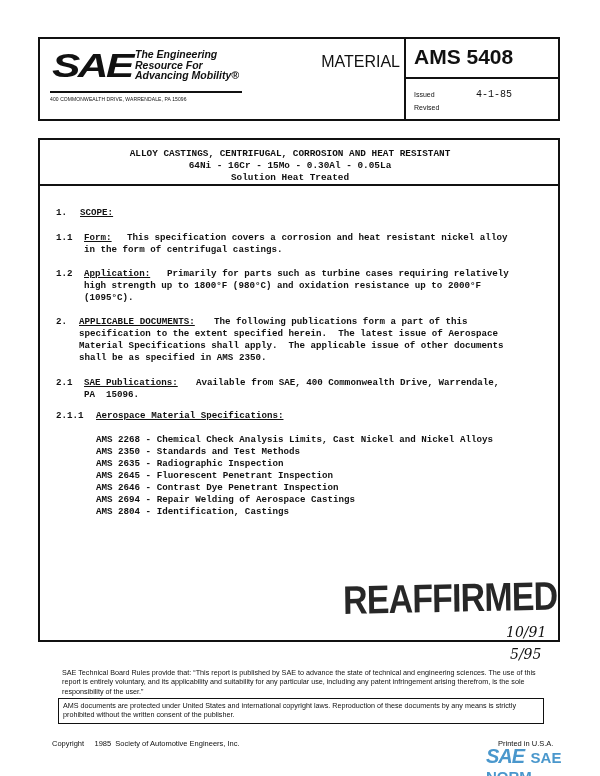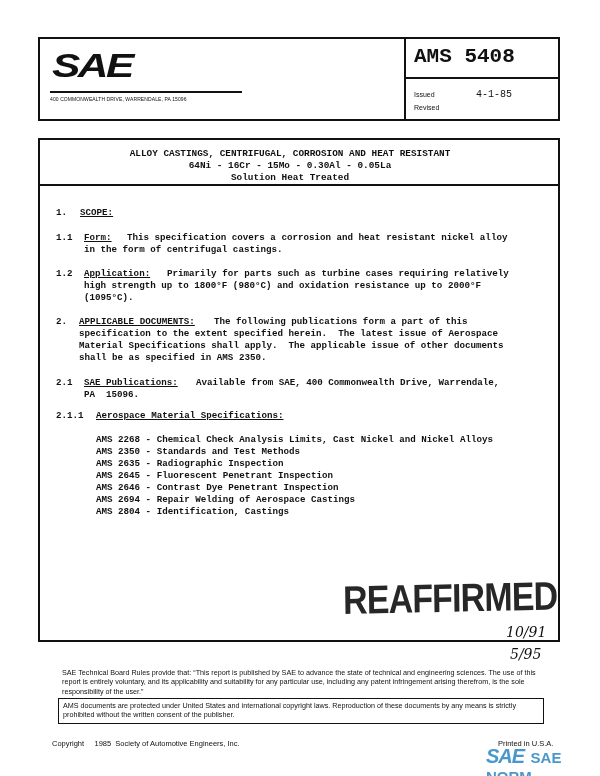--- a/index.html
+++ b/index.html
@@ -10,21 +10,21 @@
 
   
   #header-box { left:38px; top:37px; width:522px; height:84px; border:2px solid #111; box-sizing:border-box; }
   #logo-area { left:40px; top:40px; width:240px; height:78px; }
   #sae-logo { left:12px; top:8px; font-family:"Liberation Sans", sans-serif; font-weight:bold; font-style:italic; font-size:34px; letter-spacing:-2px; line-height:34px; transform:scaleX(1.25); transform-origin:left; }
   #tagline { left:95px; top:9px; font-size:10.5px; line-height:10.5px; font-style:italic; font-weight:bold; }
   #logo-rule { left:10px; top:51px; width:192px; height:2px; background:#111; }
   #address { left:10px; top:56px; font-size:5px; letter-spacing:0.1px; }
   #spec-title { left:270px; top:52px; width:130px; text-align:right; font-size:16px; line-height:19px; }
   #vline { left:404px; top:37px; width:2px; height:84px; background:#111; }
-  #ams-number { left:414px; top:45px; font-size:21px; font-weight:bold;font-family:Liberation Mono, monospace; }
+  #ams-number { left:414px; top:45px; font-size:21px; font-weight:bold; }
   #hline { left:404px; top:77px; width:156px; height:2px; background:#111; }
   #issued-label { left:414px; top:91px; font-size:7px; }
   #issued-date { left:476px; top:89px; font-size:10px; }
   #revised-label { left:414px; top:104px; font-size:7px; }
 
   
   #main-box { left:38px; top:138px; width:522px; height:504px; border:2px solid #111; box-sizing:border-box; }
   #title-sep { left:38px; top:184px; width:522px; height:2px; background:#111; }
   .title-line { left:40px; width:500px; text-align:center; font-size:9.4px; line-height:12px; font-weight:bold; }
 
@@ -39,24 +39,30 @@
   #copyright { left:52px; top:739px; font-size:7.5px; }
   #printed { left:486px; top:739px; font-size:7.5px;padding-left:12px; }
   #watermark { left:486px; top:745px; font-family:"Liberation Sans", sans-serif; font-weight:bold; color:#2b86c4; opacity:0.85; }
 </style>
 </head>
 <body>
 
 <div class="abs" id="header-box"></div>
 <div class="abs sans" id="logo-area">
   <div class="abs" id="sae-logo">SAE</div>
+  <div class="abs" id="tagline">
+    <div>The Engineering</div>
+    <div>Resource For</div>
+    <div>Advancing Mobility®</div>
+  </div>
   <div class="abs" id="logo-rule"></div>
   <div class="abs" id="address">400 COMMONWEALTH DRIVE, WARRENDALE, PA 15096</div>
 </div>
 <div class="abs sans" id="spec-title">
+  <div>MATERIAL</div>
 </div>
 <div class="abs" id="vline"></div>
 <div class="abs sans" id="ams-number">AMS 5408</div>
 <div class="abs" id="hline"></div>
 <div class="abs sans" id="issued-label">Issued</div>
 <div class="abs mono" id="issued-date">4-1-85</div>
 <div class="abs sans" id="revised-label">Revised</div>
 
 <div class="abs" id="main-box"></div>
 <div class="abs mono title-line" style="top:148px">ALLOY CASTINGS, CENTRIFUGAL, CORROSION AND HEAT RESISTANT</div>

